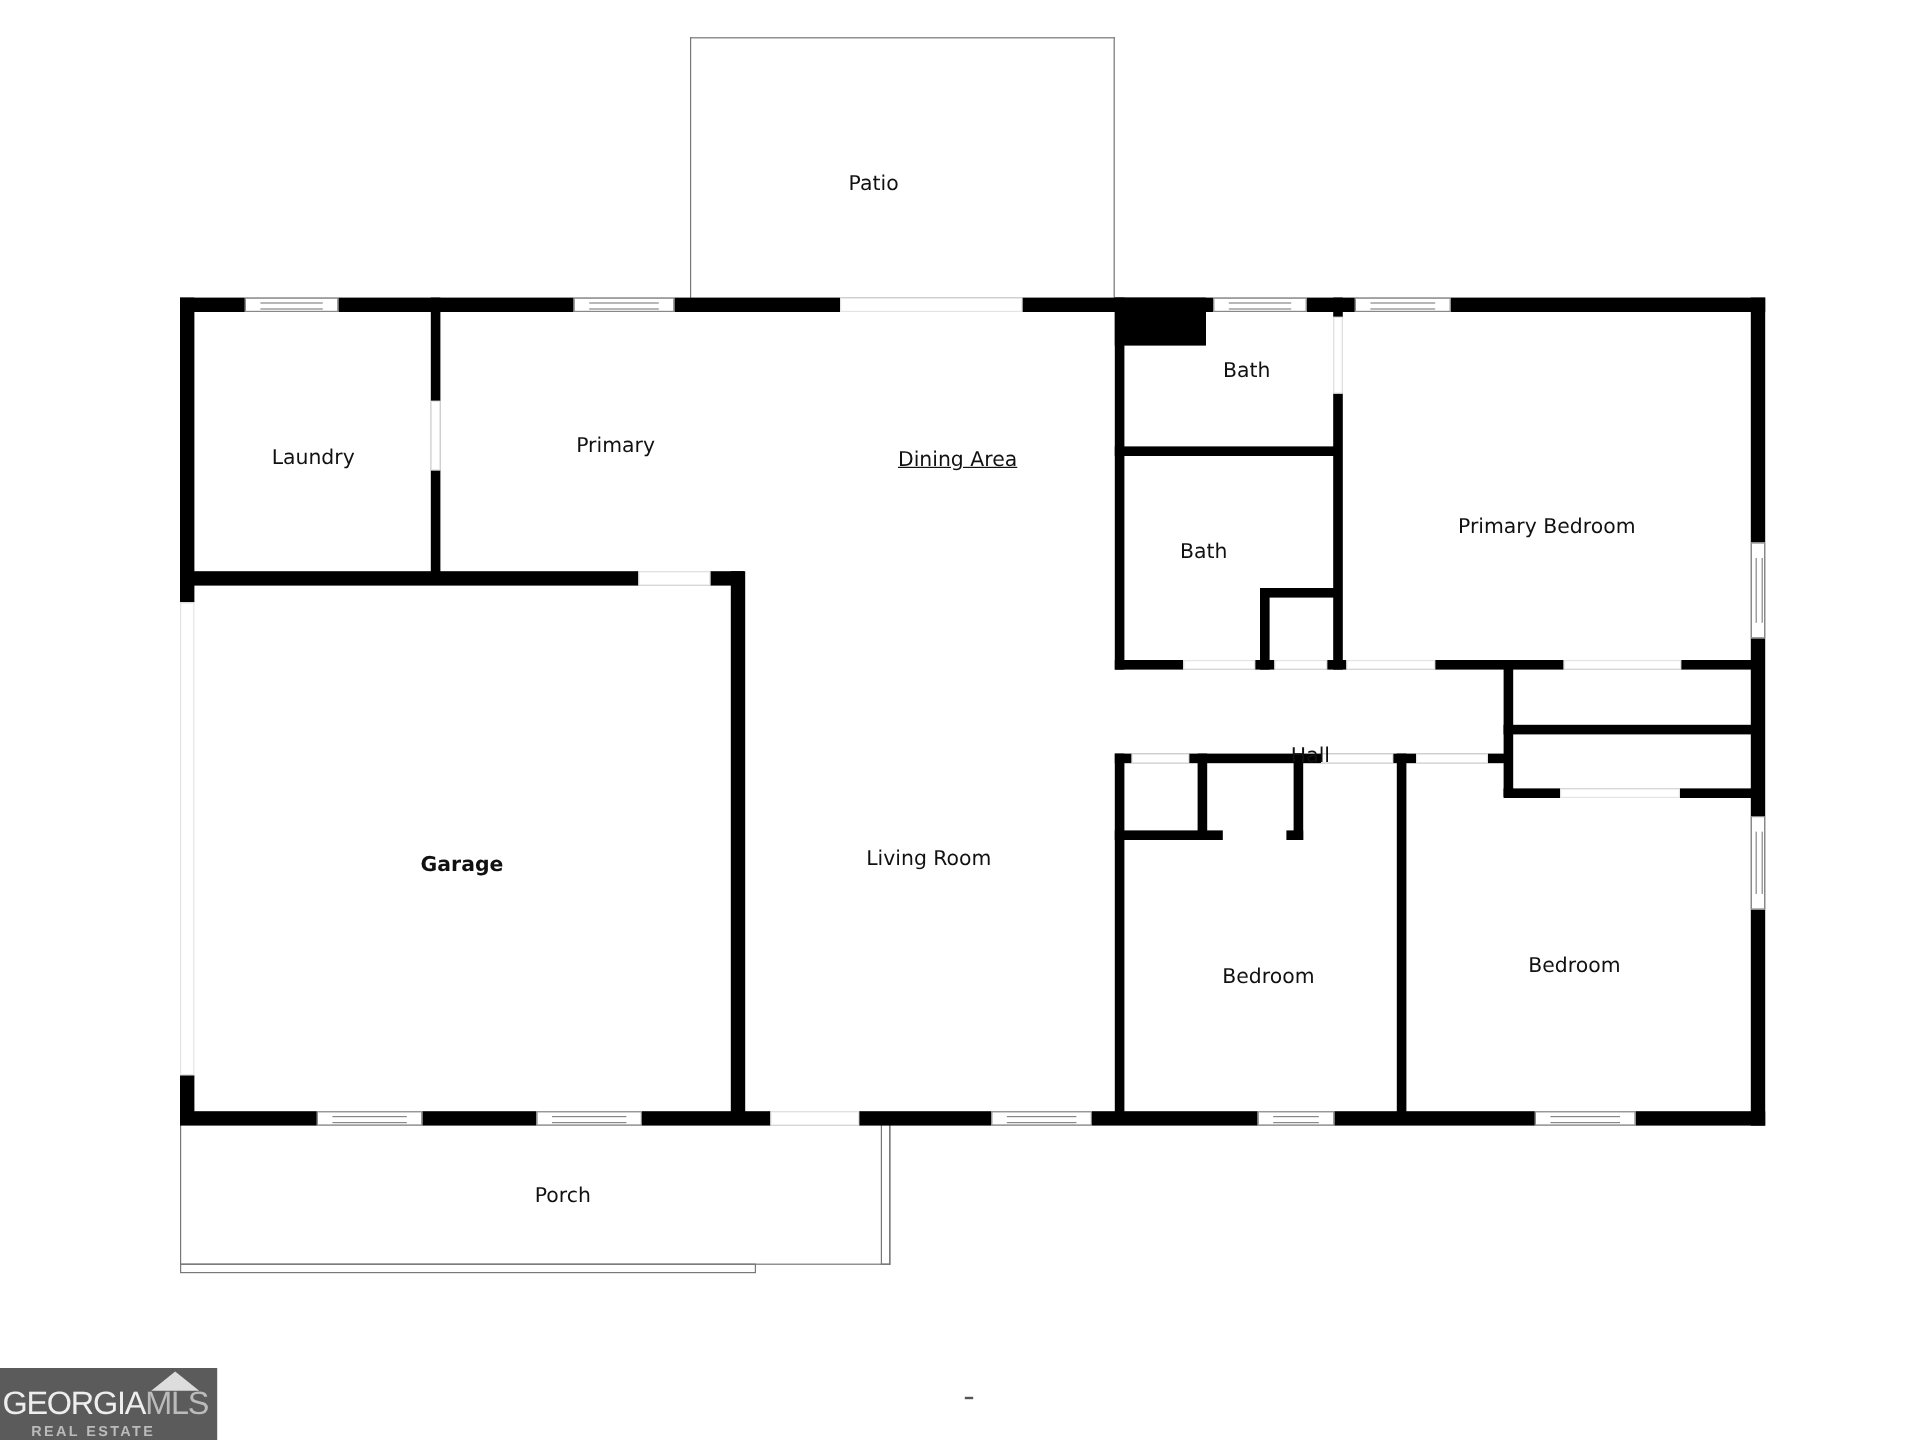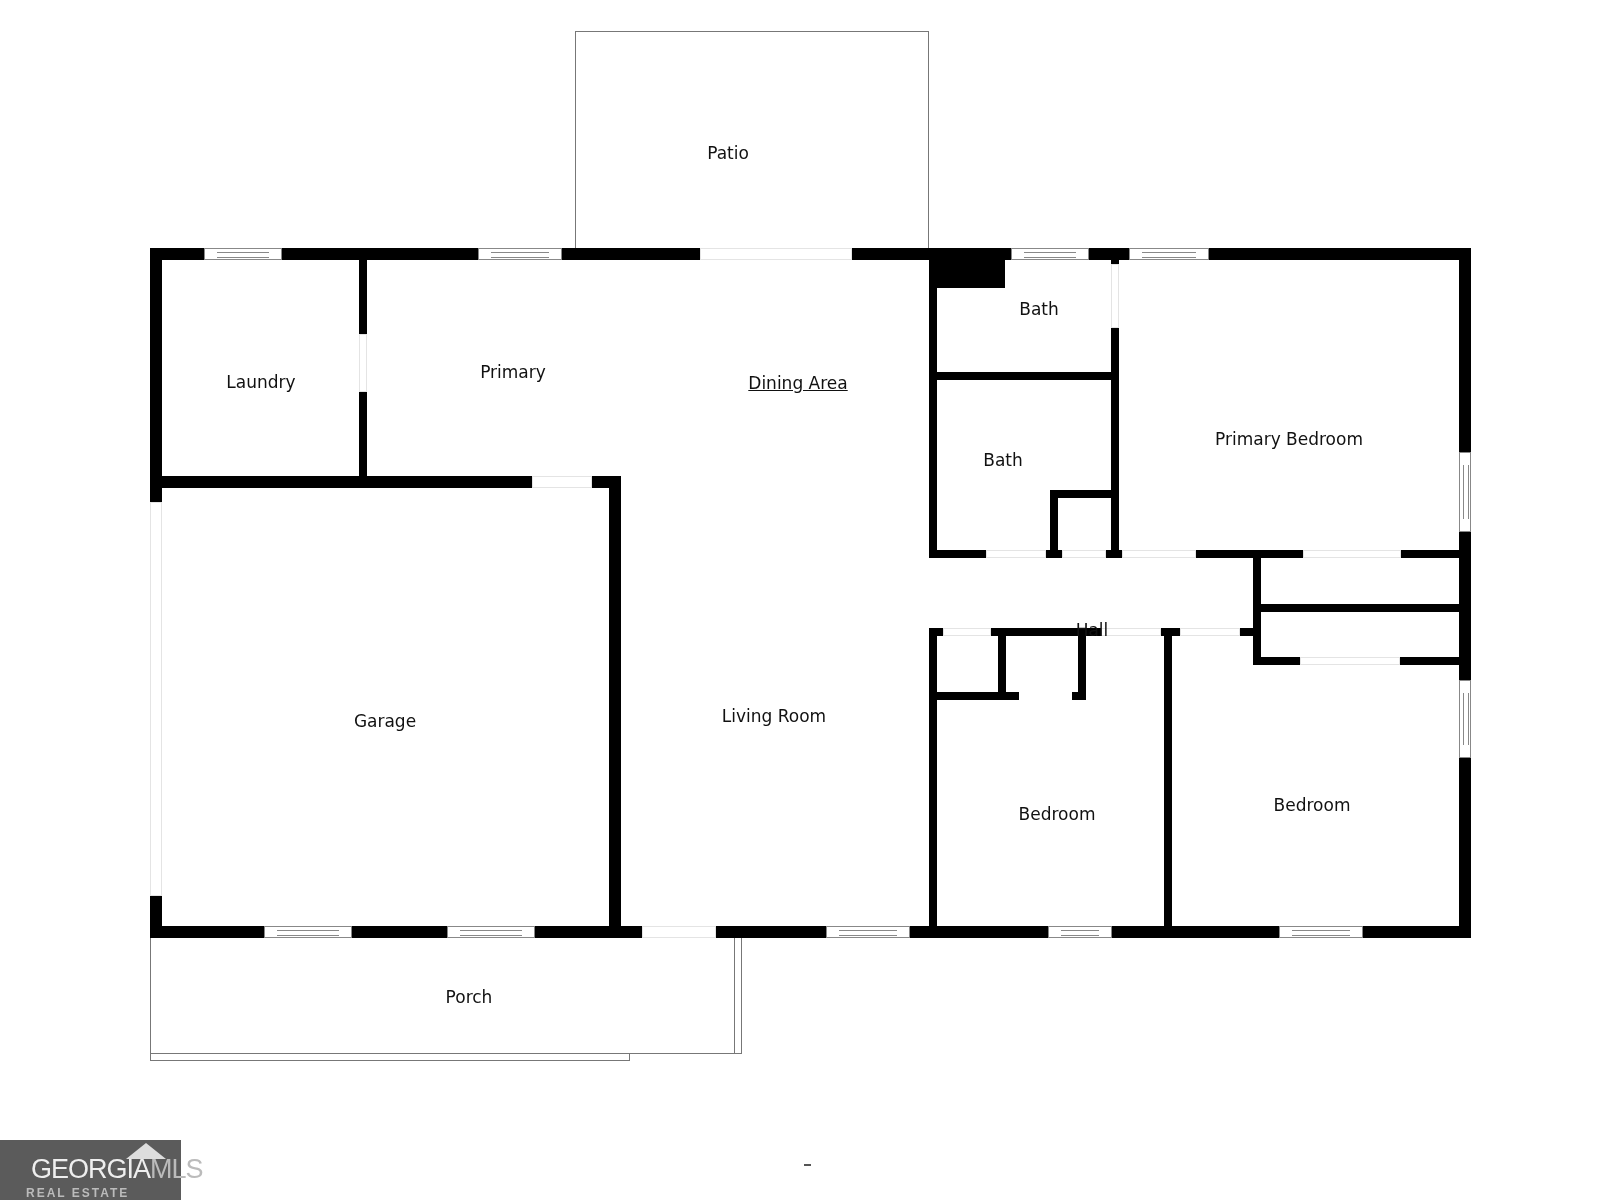--- a/index.html
+++ b/index.html
@@ -5,21 +5,21 @@
   html,body{margin:0;padding:0;background:#fff;}
   body{width:1600px;height:1200px;position:relative;overflow:hidden;font-family:"DejaVu Sans","Liberation Sans",sans-serif;}
   .w{position:absolute;background:#000;}
   .win{position:absolute;background:#fff;border:1px solid #888;box-sizing:border-box;}
   .win.h::after{content:"";position:absolute;left:12px;right:12px;top:50%;height:4px;margin-top:-2px;border-top:1px solid #888;border-bottom:1px solid #888;}
   .win.v::after{content:"";position:absolute;top:12px;bottom:12px;left:50%;width:4px;margin-left:-2px;border-left:1px solid #888;border-right:1px solid #888;}
   .door{position:absolute;background:#fff;border:1px solid #e4e4e4;box-sizing:border-box;}
   .thin{position:absolute;border:1px solid #777;box-sizing:border-box;}
   .lbl{position:absolute;font-size:17px;color:#111;transform:translate(-50%,-50%);white-space:nowrap;}
   .logo{position:absolute;left:0;top:1140px;width:181px;height:60px;background:#5b5b5b;color:#eee;}
-  .logo .t1{position:absolute;left:2px;top:14px;font-size:27px;letter-spacing:-1px;font-family:"Liberation Sans",sans-serif;margin-left:29px;}
+  .logo .t1{position:absolute;left:2px;top:14px;font-size:27px;letter-spacing:-1px;font-family:"Liberation Sans",sans-serif;}
   .logo .t1 b{font-weight:normal;color:#bbb;}
   .logo .t2{position:absolute;left:26px;top:46px;font-size:12px;letter-spacing:2px;color:#bbb;font-family:"Liberation Sans",sans-serif;font-weight:bold;}
   .logo .roof{position:absolute;left:126px;top:3px;width:0;height:0;border-left:20px solid transparent;border-right:20px solid transparent;border-bottom:16px solid #ddd;}
   .dash{position:absolute;left:804px;top:1164px;width:7px;height:2px;background:#555;}
 </style>
 </head>
 <body>
 
 <div>
 
@@ -90,21 +90,21 @@
 </div>
 
 <div class="lbl" style="left:728px;top:153px;">Patio</div>
 <div class="lbl" style="left:261px;top:382px;">Laundry</div>
 <div class="lbl" style="left:513px;top:372px;">Primary</div>
 <div class="lbl" style="left:798px;top:383px;text-decoration:underline;">Dining Area</div>
 <div class="lbl" style="left:1039px;top:309px;">Bath</div>
 <div class="lbl" style="left:1003px;top:460px;">Bath</div>
 <div class="lbl" style="left:1289px;top:419px;margin-top:20px;">Primary Bedroom</div>
 <div class="lbl" style="left:1092px;top:592px;margin-top:38px;">Hall</div>
-<div class="lbl" style="left:385px;top:721px;">Garage</div>
+<div class="lbl" style="left:385px;top:721px;font-weight:bold;">Garage</div>
 <div class="lbl" style="left:774px;top:716px;">Living Room</div>
 <div class="lbl" style="left:1057px;top:814px;">Bedroom</div>
 <div class="lbl" style="left:1312px;top:805px;">Bedroom</div>
 <div class="lbl" style="left:469px;top:997px;">Porch</div>
 
 <div class="dash"></div>
 
 <div class="logo">
   <div class="roof"></div>
   <div class="t1"><span>GEORGIA</span><b>MLS</b></div>

